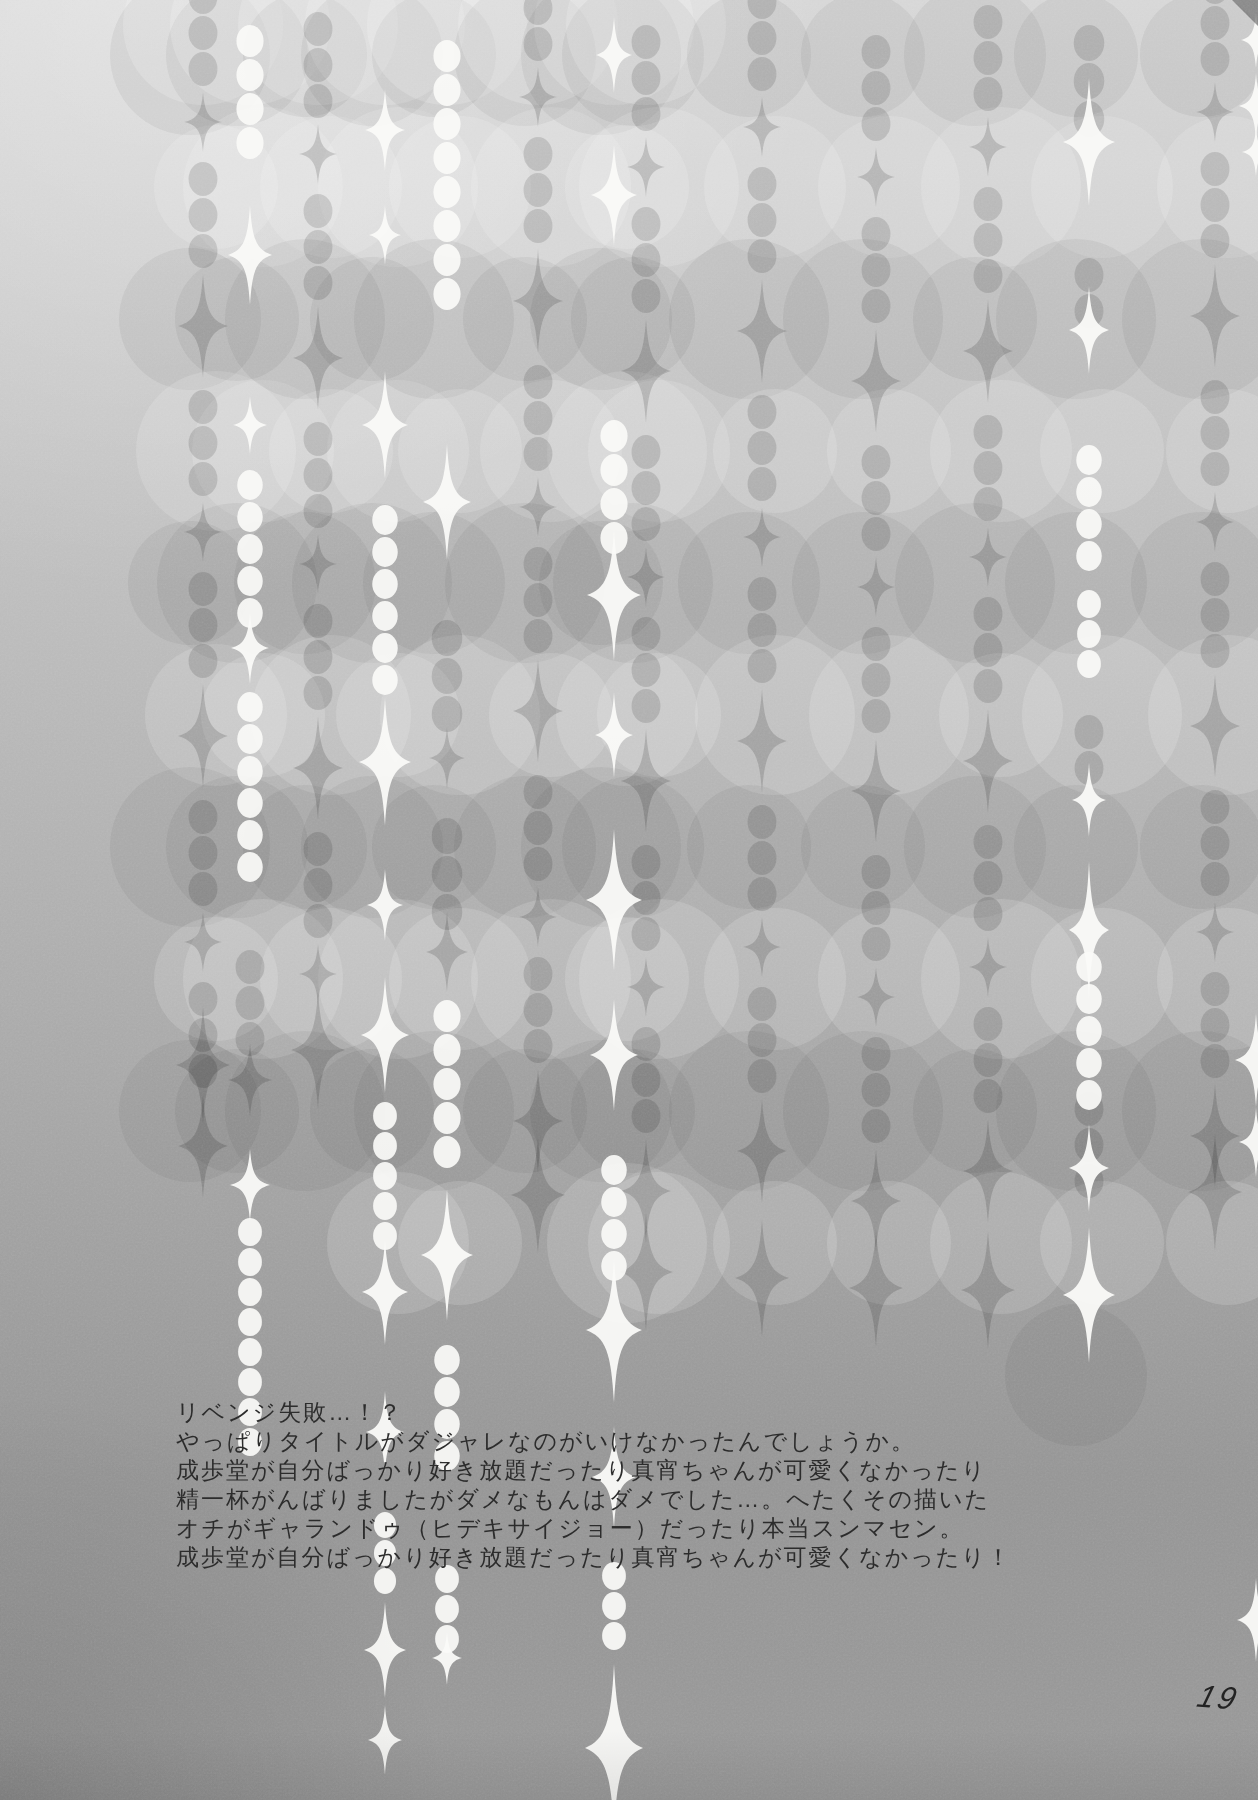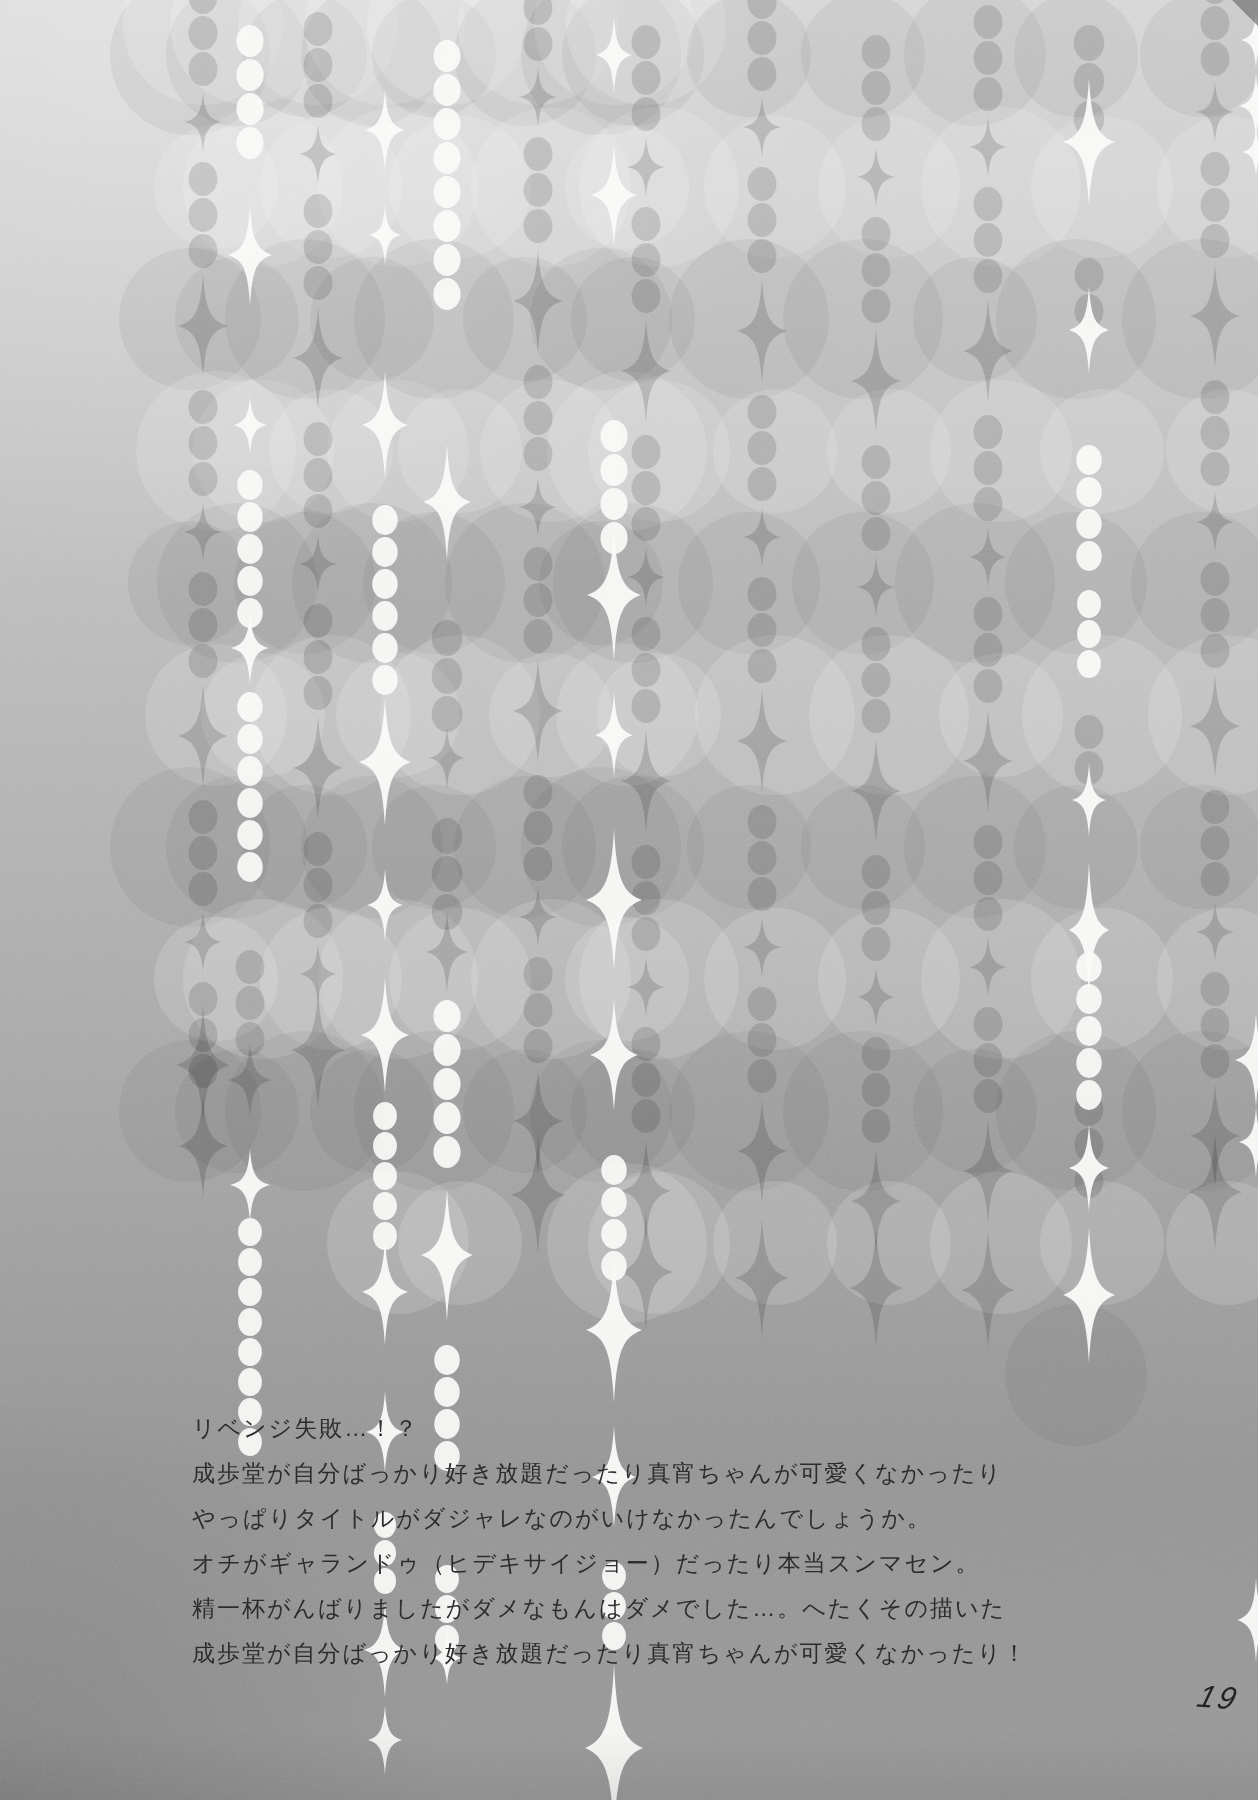--- a/index.html
+++ b/index.html
@@ -19,21 +19,21 @@
     background:radial-gradient(55% 35% at 0% 100%, rgba(0,0,0,.12), rgba(0,0,0,0) 65%);}
   .dark-bottom{position:absolute;left:0;right:0;bottom:0;height:70px;
     background:linear-gradient(180deg, rgba(0,0,0,0), rgba(0,0,0,.08));}
   svg.decor{position:absolute;left:0;top:0;}
   svg.grain{position:absolute;left:0;top:0;opacity:.14;mix-blend-mode:overlay;pointer-events:none;}
   .afterword{
     position:absolute;left:176px;top:1398px;
     color:var(--ink,#2c2c2c);
     font-size:23px;line-height:29px;letter-spacing:2px;white-space:nowrap;
   }
-  .afterword p{margin:16px;padding:0;}
+  .afterword p{margin:0;padding:0;}
   .pagenum{
     position:absolute;left:1198px;top:1680px;
     color:#232323;font-size:31px;font-style:italic;letter-spacing:3px;
     transform:skewX(-12deg) rotate(4deg);
   }
 </style>
 </head>
 <body>
 
 <div class="page">
@@ -527,22 +527,22 @@
   <svg class="grain" width="1258" height="1800">
     <filter id="gr">
       <feTurbulence type="fractalNoise" baseFrequency="0.55" numOctaves="2" stitchTiles="stitch"></feTurbulence>
       <feColorMatrix type="saturate" values="0"></feColorMatrix>
     </filter>
     <rect width="100%" height="100%" filter="url(#gr)"></rect>
   </svg>
 
   <div class="afterword">
     <p>リベンジ失敗…！？</p>
+    <p>やっぱりタイトルがダジャレなのがいけなかったんでしょうか。</p>
     <p>成歩堂が自分ばっかり好き放題だったり真宵ちゃんが可愛くなかったり</p>
-    <p>やっぱりタイトルがダジャレなのがいけなかったんでしょうか。</p>
+    <p>精一杯がんばりましたがダメなもんはダメでした…。へたくその描いた</p>
     <p>オチがギャランドゥ（ヒデキサイジョー）だったり本当スンマセン。</p>
-    <p>精一杯がんばりましたがダメなもんはダメでした…。へたくその描いた</p>
     <p>成歩堂が自分ばっかり好き放題だったり真宵ちゃんが可愛くなかったり！</p>
   </div>
 
   <div class="pagenum">19</div>
 
 </div>
 
 </body></html>

